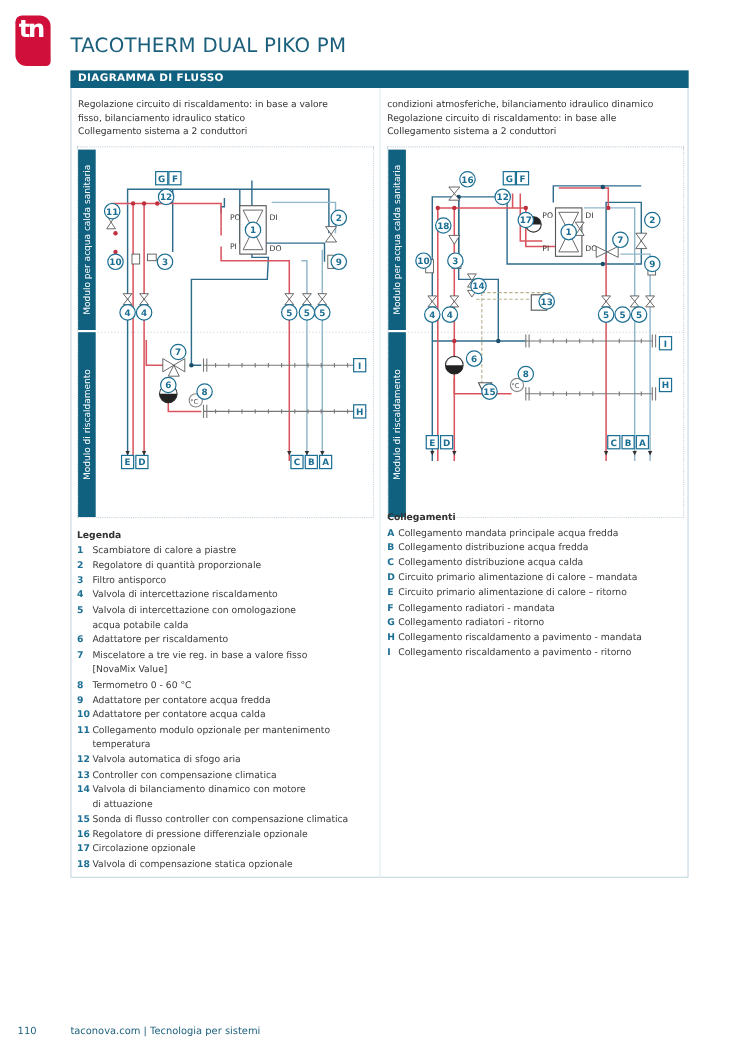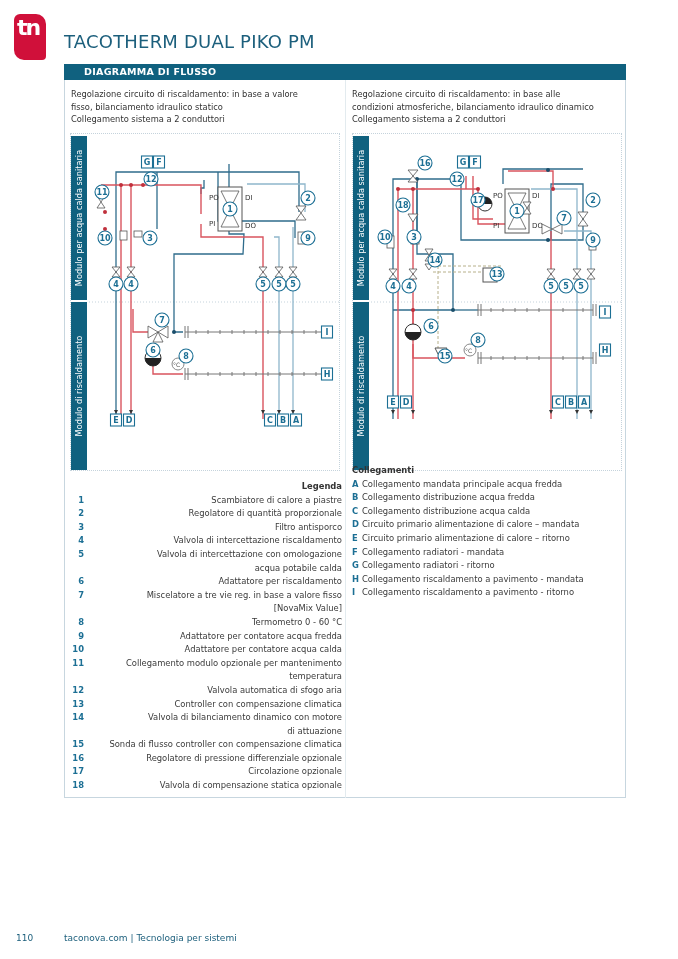--- a/index.html
+++ b/index.html
@@ -4,21 +4,21 @@
 <style>
   * { box-sizing: border-box; margin: 0; padding: 0; }
   html, body { width: 678px; height: 959px; background: #ffffff; overflow: hidden; }
   body { font-family: "DejaVu Sans", sans-serif; color: #3a3a3a; position: relative; }
 
   .logo { position: absolute; left: 14px; top: 14px; width: 32px; height: 46px; background: #d0103a; border-radius: 6px 10px 4px 10px; }
   .logo span { position: absolute; left: 3px; top: 0px; font-family: "DejaVu Sans", sans-serif; font-weight: bold; font-size: 22px; color: #fff; letter-spacing: -2px; line-height: 28px; }
   .doc-title { position: absolute; left: 64px; top: 31px; font-size: 18px; color: #1c5f7c; letter-spacing: 0.2px; font-family: "DejaVu Sans", sans-serif; }
 
   .frame { position: absolute; left: 64px; top: 64px; width: 562px; height: 734px; border: 1px solid #c7d6df; }
-  .section-bar { position: absolute; left: 64px; top: 64px; width: 562px; height: 16px; background: #10617f; color: #fff; font-weight: bold; font-size: 9.5px; padding-left: 20px; line-height: 16px; letter-spacing: 0.3px; }
+  .section-bar { position: absolute; left: 64px; top: 64px; width: 562px; height: 16px; background: #10617f; color: #fff; font-weight: bold; font-size: 9.5px; padding-left: 7px; line-height: 16px; letter-spacing: 0.3px; }
   .divider-v { position: absolute; left: 345px; top: 80px; width: 1px; height: 718px; background: #e3ebef; }
 
   .subhead { position: absolute; font-size: 8.3px; font-weight: normal; color: #333; line-height: 12.5px; }
 
   .diagram { position: absolute; top: 133px; width: 270px; height: 338px; border: 1px dotted #c5d3dc; background: #fff; }
   .diagram svg { position: absolute; left: 0; top: 0; }
   .side-label { position: absolute; left: 0; width: 16px; background: #10617f; color: #fff; font-size: 8.2px; }
   .side-label span { position: absolute; left: 50%; top: 50%; transform: translate(-50%,-50%) rotate(-90deg); white-space: nowrap; }
 
   .legend { position: absolute; font-size: 8.4px; line-height: 13.6px; color: #3a3a3a; }
@@ -43,22 +43,22 @@
 <div class="frame"></div>
 <div class="section-bar">DIAGRAMMA DI FLUSSO</div>
 <div class="divider-v"></div>
 
 <div class="subhead" style="left:71px; top:88px; width:270px;">
   <div>Regolazione circuito di riscaldamento: in base a valore</div>
   <div>fisso, bilanciamento idraulico statico</div>
   <div>Collegamento sistema a 2 conduttori</div>
 </div>
 <div class="subhead" style="left:352px; top:88px; width:272px;">
+  <div>condizioni atmosferiche, bilanciamento idraulico dinamico</div>
   <div>Regolazione circuito di riscaldamento: in base alle</div>
-  <div>condizioni atmosferiche, bilanciamento idraulico dinamico</div>
   <div>Collegamento sistema a 2 conduttori</div>
 </div>
 
 <div class="diagram" style="left:70px;">
   <div class="side-label" style="top:2px;height:164px;">
       <span>Modulo per acqua calda sanitaria</span>
     </div>
   <div class="side-label" style="top:168px;height:168px;">
       <span>Modulo di riscaldamento</span>
     </div>
@@ -472,21 +472,21 @@
           <text x="252" y="181">I</text>
         </g>
         <g>
           <rect x="246.5" y="210" width="11" height="12" fill="#fff" stroke="#1c6f94" stroke-width="1.1"></rect>
           <text x="252" y="219">H</text>
         </g>
       </g>
   </svg>
 </div>
 
-<div class="legend legend-left" style="left:70px; top:480px; width:272px;text-align:right;">
+<div class="legend legend-left" style="left:70px; top:480px; width:272px;">
   <h4>Legenda</h4>
   <div id="legendItems">
       <div class="row">
         <span class="num wide">1</span>
         <span class="txt">Scambiatore di calore a piastre</span>
       </div>
       <div class="row">
         <span class="num wide">2</span>
         <span class="txt">Regolatore di quantità proporzionale</span>
       </div>

